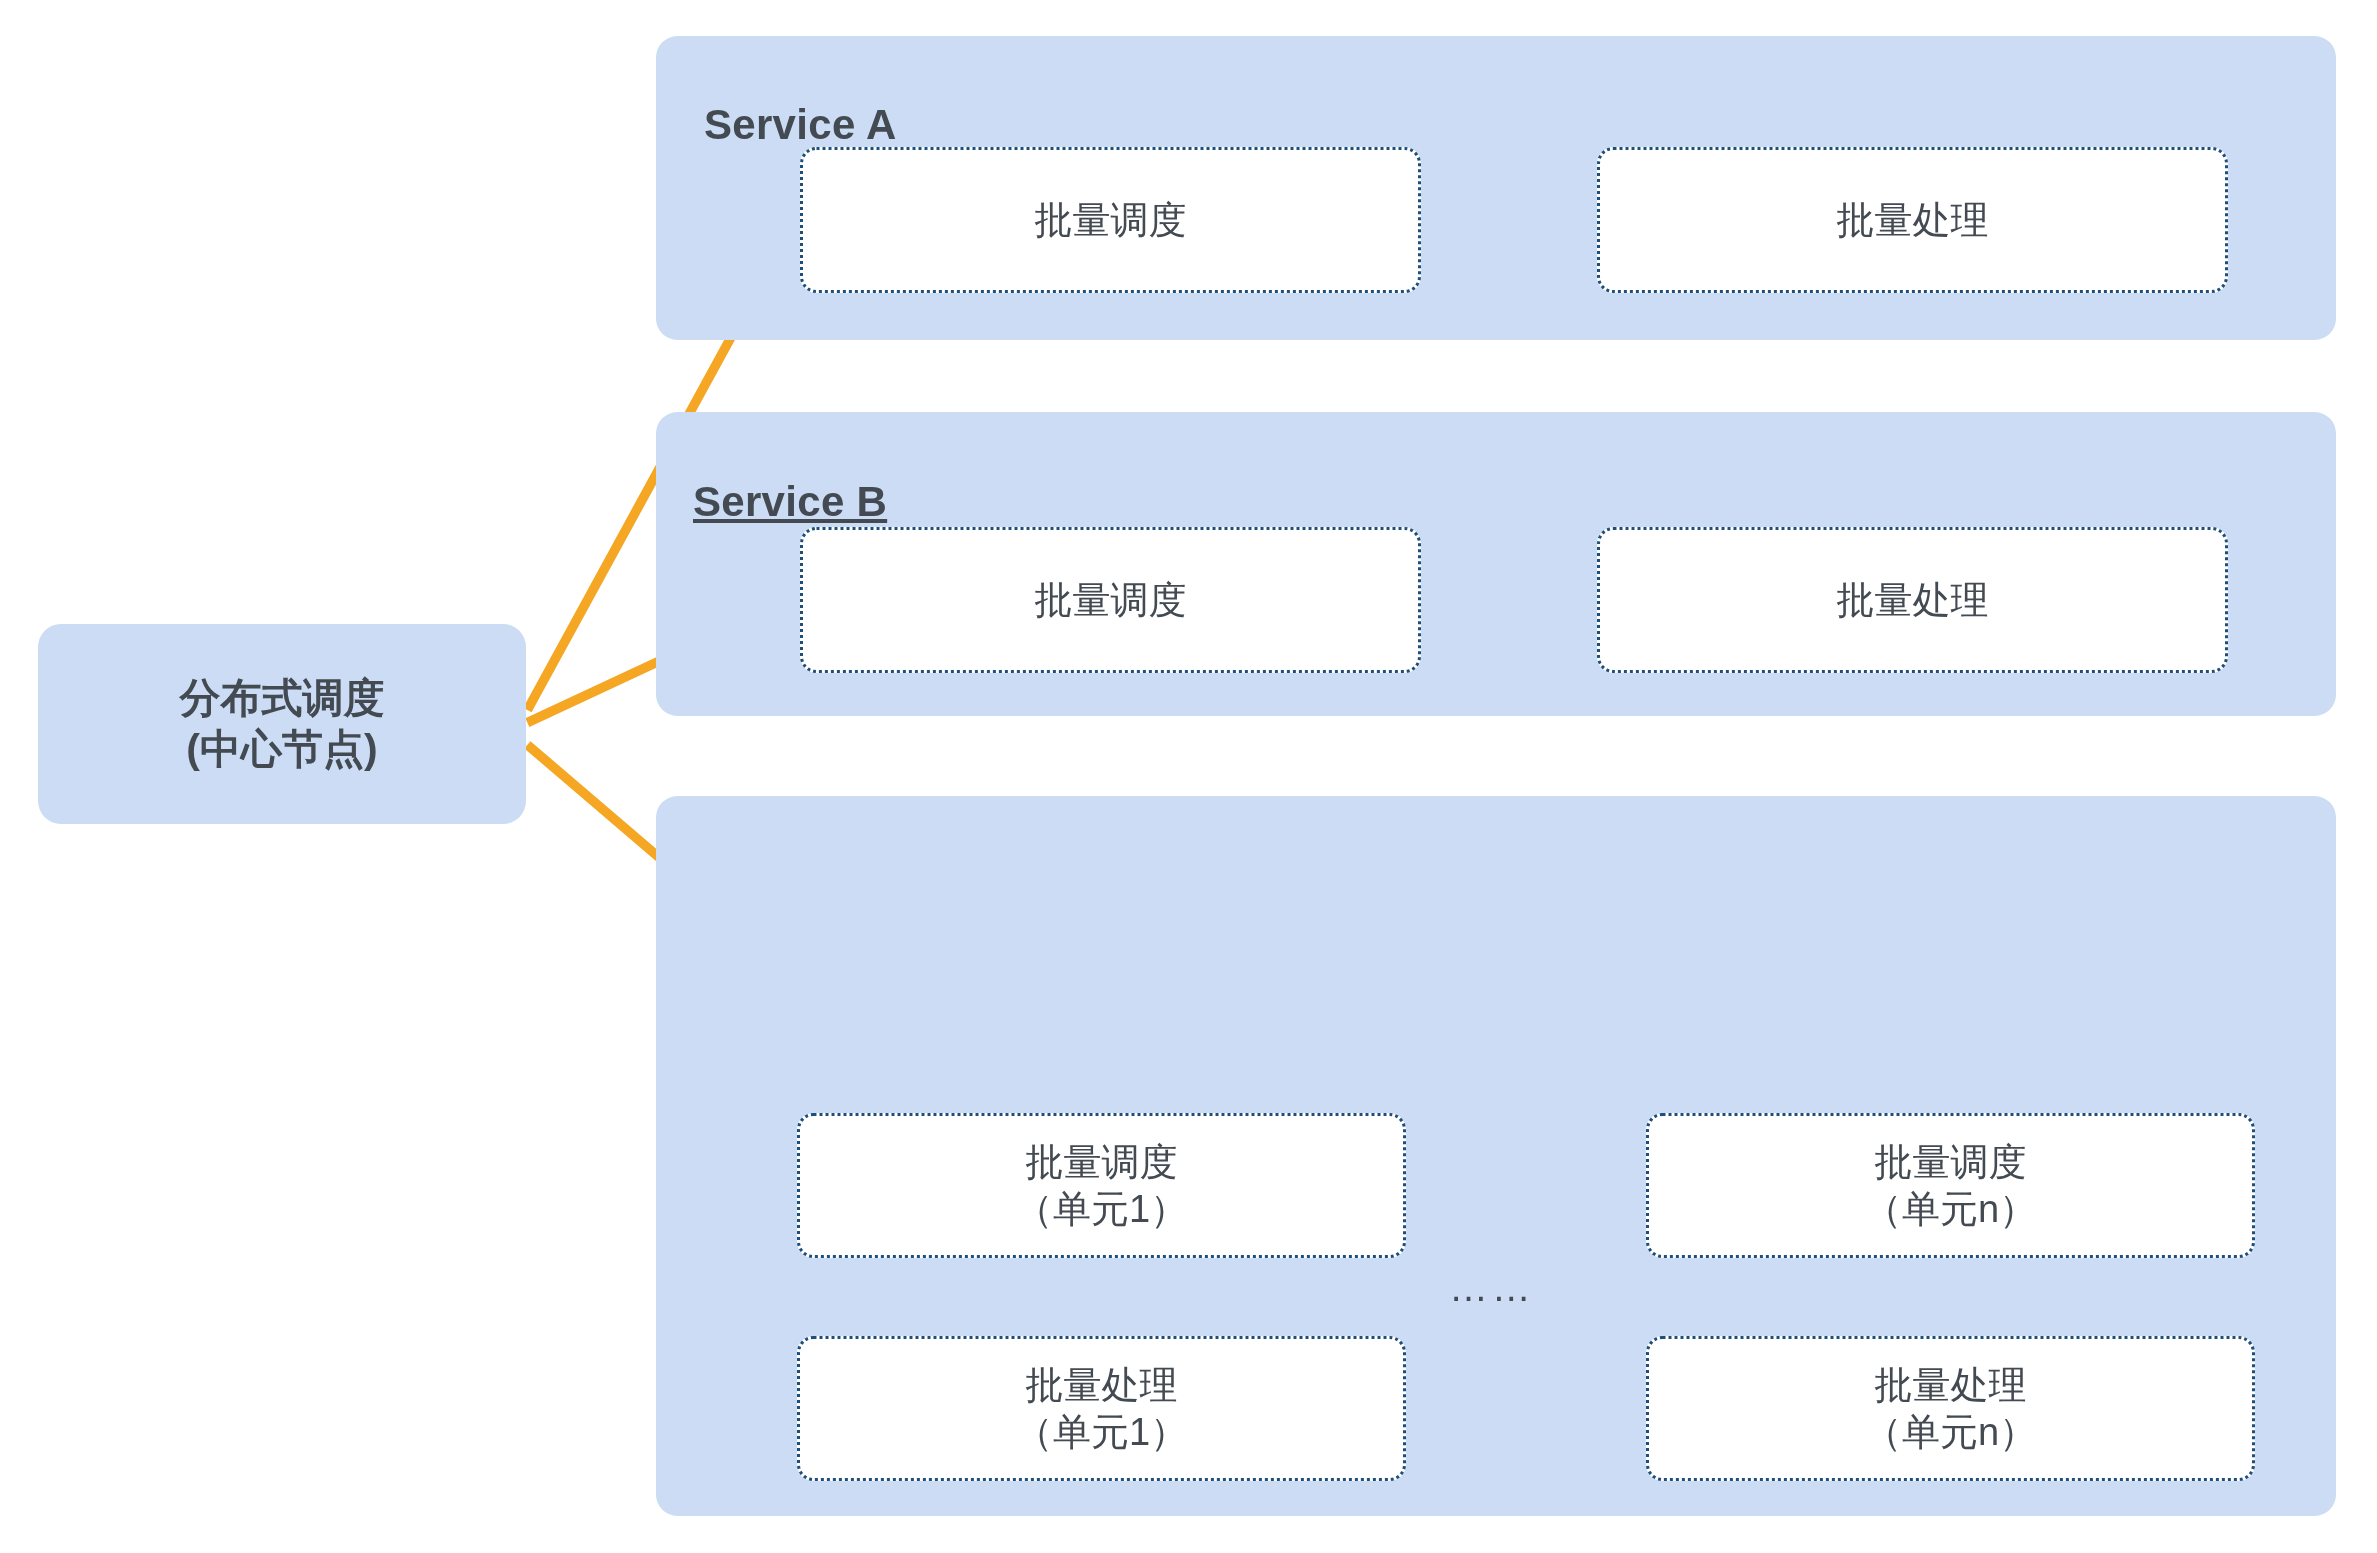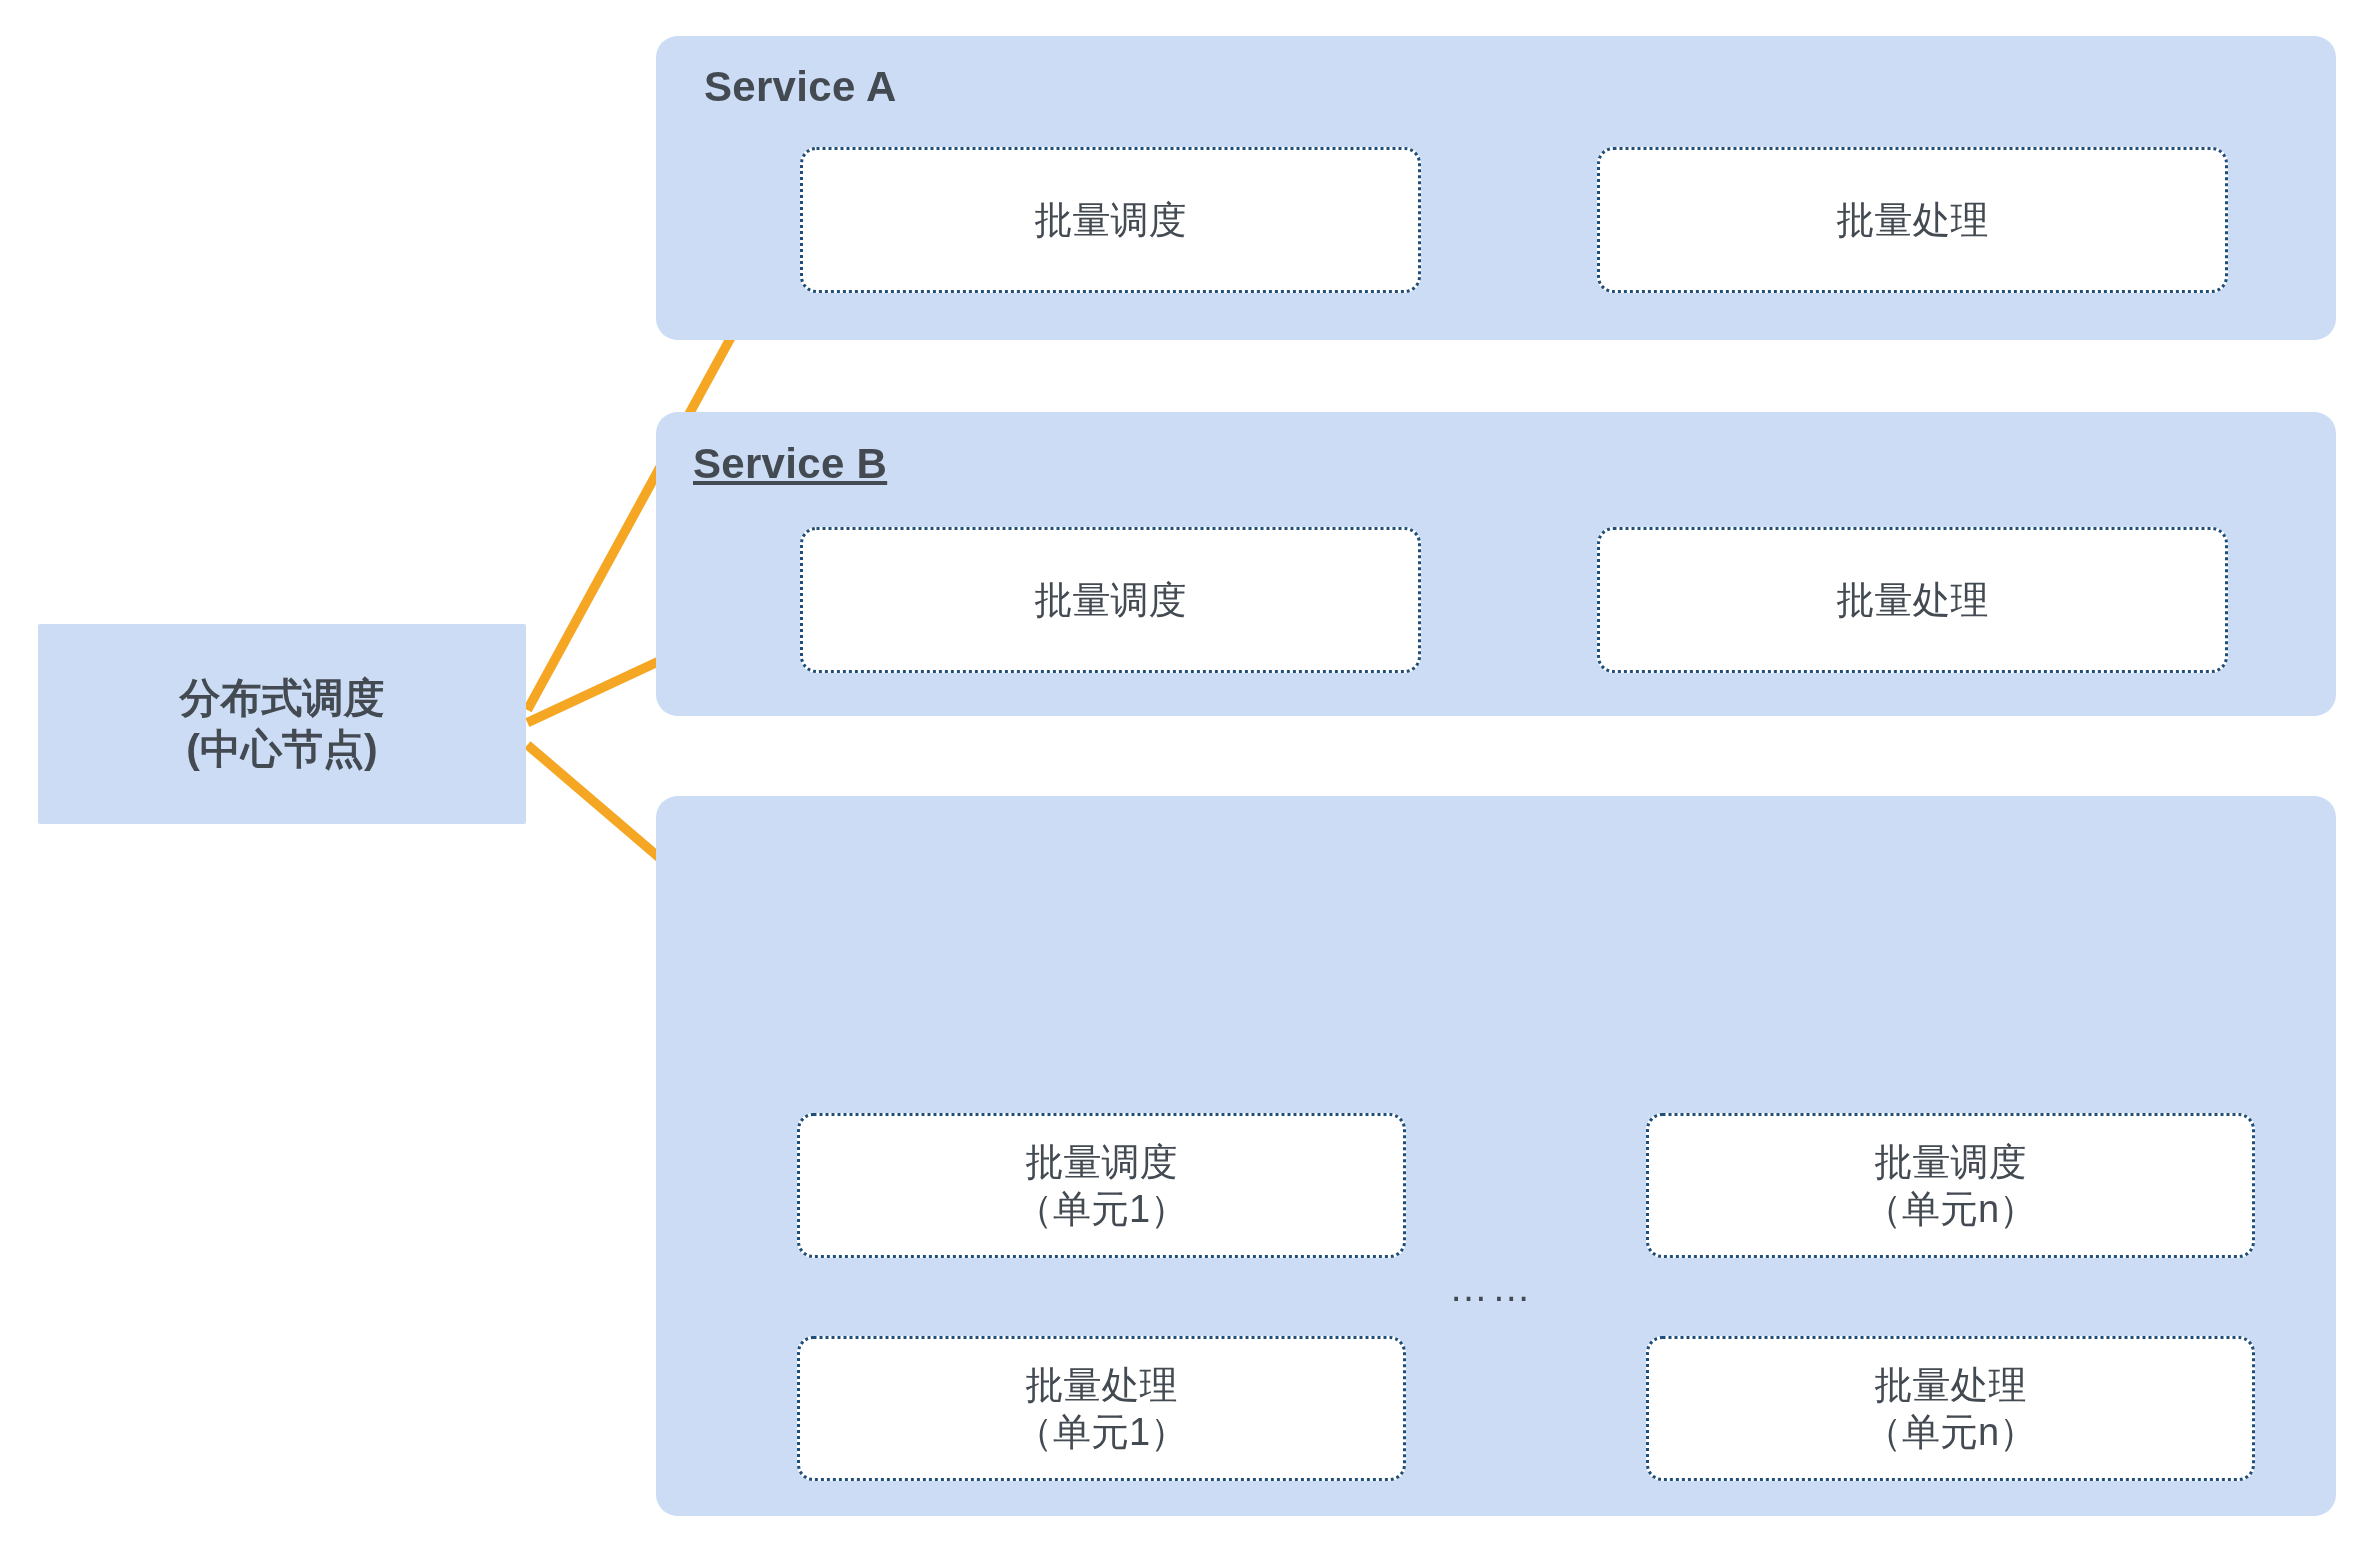--- a/index.html
+++ b/index.html
@@ -31,20 +31,21 @@
     border-radius: 21.6px;
     box-sizing: border-box;
   }
   .panel-title {
     position: absolute;
     font-size: 42px;
     font-weight: bold;
     color: #434a52;
     letter-spacing: 0.3px;
     white-space: nowrap;
+    margin-top: 38px;
   }
   .node-box {
     position: absolute;
     background: #ffffff;
     border: 3.2px dotted #1f4e79;
     border-radius: 16.5px;
     box-sizing: border-box;
     display: flex;
     align-items: center;
     justify-content: center;
@@ -53,21 +54,21 @@
   }
   .node-label {
     font-size: 38px;
     color: #434a52;
     line-height: 1.22;
     white-space: pre-line;
   }
   .center-node {
     position: absolute;
     background: #cbdcf4;
-    border-radius: 2px;
+    border-radius: 23px;
     box-sizing: border-box;
     display: flex;
     align-items: center;
     justify-content: center;
     text-align: center;
   }
   .center-node-label {
     font-size: 41px;
     font-weight: bold;
     color: #434a52;

